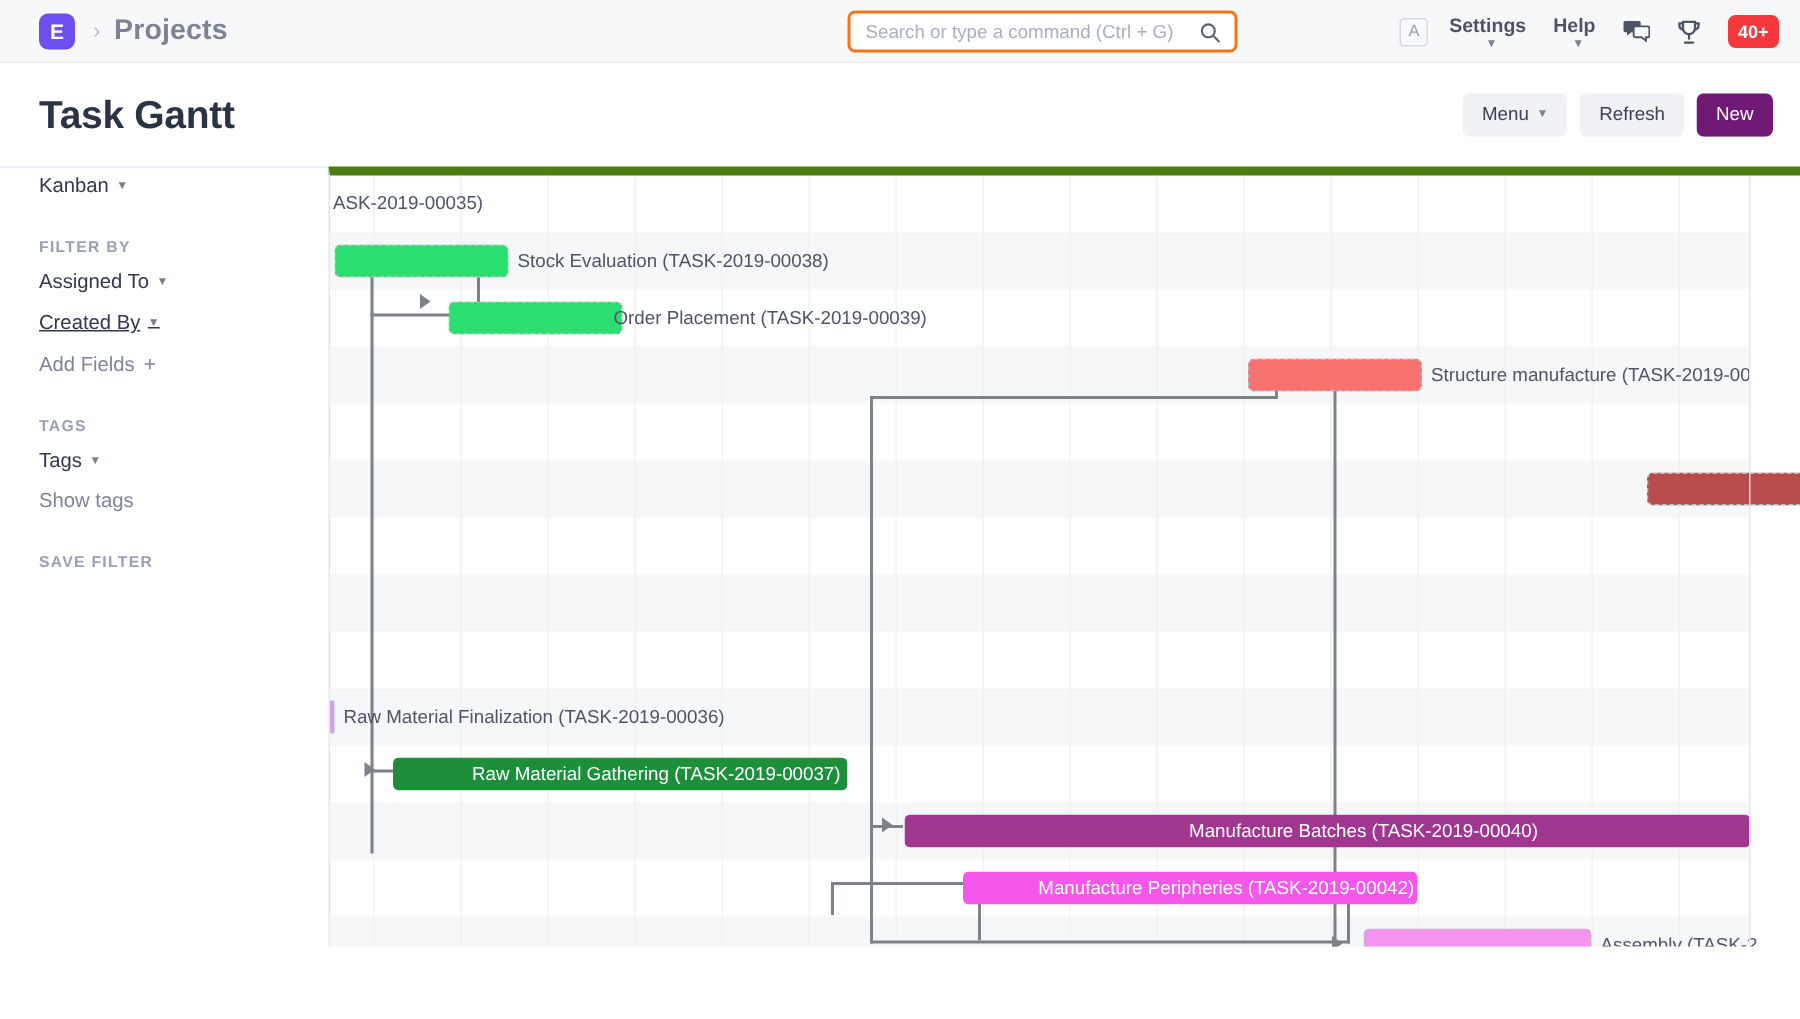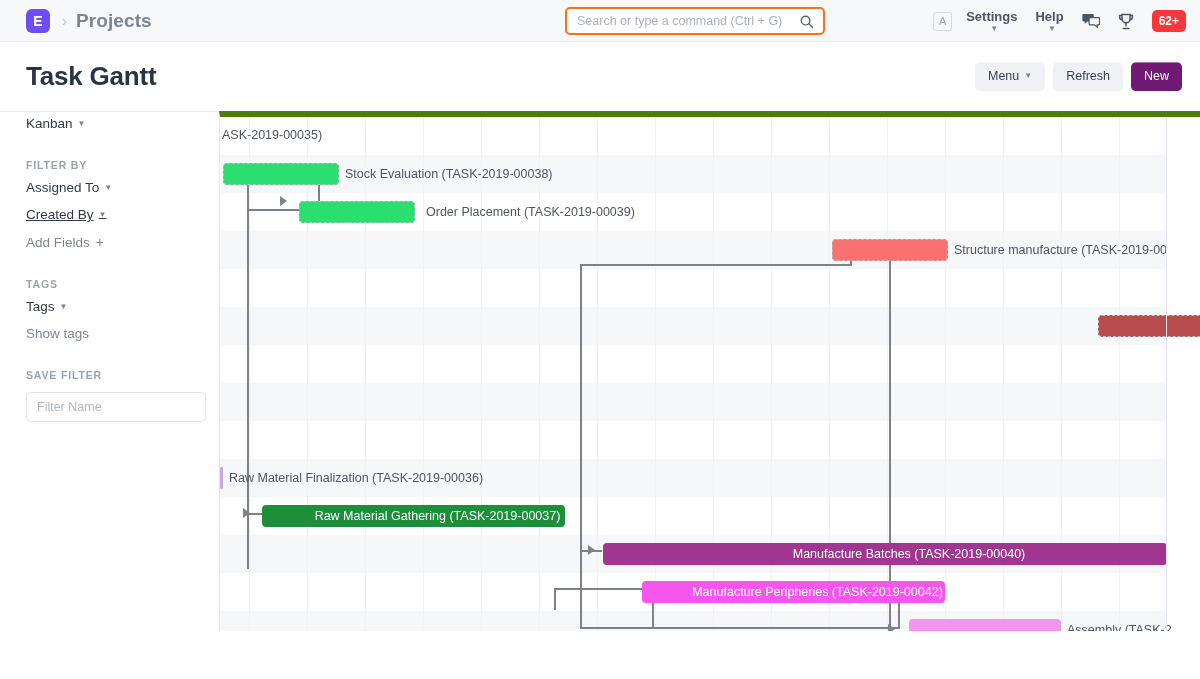--- a/index.html
+++ b/index.html
@@ -194,21 +194,21 @@
       </svg>
     </span>
     <span class="nav-icon">
       <svg width="16" height="17" viewBox="0 0 16 17" fill="none" stroke="currentColor" stroke-width="1.5">
         <path d="M4 1.6h8v4.2a4 4 0 0 1-8 0V1.6z"></path>
         <path d="M4 2.6H1.6v1.3A2.9 2.9 0 0 0 4.3 6.7"></path>
         <path d="M12 2.6h2.4v1.3a2.9 2.9 0 0 1-2.7 2.8"></path>
         <path d="M8 10v2.8M5.3 15.4h5.4" stroke-linecap="round"></path>
       </svg>
     </span>
-    <div class="badge-99">62+</div>
+    <div class="badge-99">40+</div>
   </div>
 </div>
 
 <div class="page-head">
   <div class="page-title">Task Gantt</div>
   <div class="head-actions">
     <button class="btn btn-default">
       <span>Menu</span>
       <span class="caret">▼</span>
     </button>
@@ -246,21 +246,20 @@
 
     <div class="side-link">
       <span>Tags</span>
       <span class="caret">▼</span>
     </div>
 
     <div class="side-link muted">Show tags</div>
 
     <div class="side-section">SAVE FILTER</div>
 
-    <input class="filter-input" type="text" placeholder="Filter Name" style="">
   </div>
 
   <div class="gantt">
     <div class="gantt-inner" id="gantt-inner">
         <div class="row-stripe" style="top: 0px;"></div>
         <div class="row-stripe alt" style="top: 38px;"></div>
         <div class="row-stripe" style="top: 76px;"></div>
         <div class="row-stripe alt" style="top: 114px;"></div>
         <div class="row-stripe" style="top: 152px;"></div>
         <div class="row-stripe alt" style="top: 190px;"></div>
@@ -313,21 +312,21 @@
       <div class="conn conn-h" style="left:432px; top:471px; width:222px;"></div>
       <div class="conn conn-v" style="left:334px; top:471px; height:22px;"></div>
       <div class="conn conn-h" style="left:334px; top:471px; width:100px;"></div>
       <div class="arrow-head" style="left:668px; top:507px;"></div>
 
       <div class="conn conn-v" style="left:669px; top:129px; height:396px;"></div>
 
     <div class="bar" style="left: 3px; top: 46px; width: 116px; background: rgb(42, 222, 112);"></div>
         <div class="bar-label" style="left: 125px; top: 46px;">Stock Evaluation (TASK-2019-00038)</div>
         <div class="bar" style="left: 79px; top: 84px; width: 116px; background: rgb(42, 222, 112);"></div>
-        <div class="bar-label" style="left: 206px; top: 84px;">Order Placement (TASK-2019-00039)</div>
+        <div class="bar-label" style="left: 189px; top: 84px;">Order Placement (TASK-2019-00039)</div>
         <div class="bar" style="left: 612px; top: 122px; width: 116px; background: rgb(248, 114, 111);"></div>
         <div class="bar-label" style="left: 734px; top: 122px;">Structure manufacture (TASK-2019-00</div>
         <div class="bar" style="left: 878px; top: 198px; width: 116px; background: rgb(184, 76, 76);"></div>
         <div class="task-sliver" style="left: 0px; top: 350px; background: rgb(201, 168, 232);"></div>
         <div class="bar-label" style="left: 9px; top: 350px;">Raw Material Finalization (TASK-2019-00036)</div>
         <div class="bar solid-border" style="left: 42px; top: 388px; width: 303px; background: rgb(29, 143, 59); justify-content: center;">Raw Material Gathering (TASK-2019-00037)</div>
         <div class="bar solid-border" style="left: 383px; top: 426px; width: 564px; background: rgb(160, 54, 144); justify-content: center;">Manufacture Batches (TASK-2019-00040)</div>
         <div class="bar solid-border" style="left: 422px; top: 464px; width: 303px; background: rgb(245, 87, 236); justify-content: center;">Manufacture Peripheries (TASK-2019-00042)</div>
         <div class="bar" style="left: 689px; top: 502px; width: 152px; background: rgb(245, 147, 240);"></div>
         <div class="bar-label" style="left: 847px; top: 502px;">Assembly (TASK-2</div>

